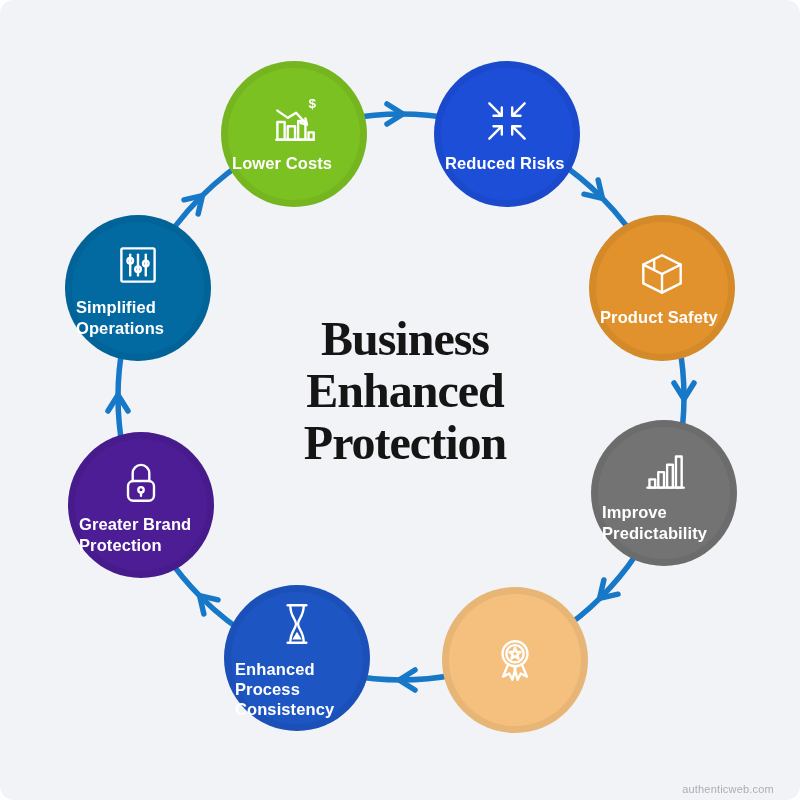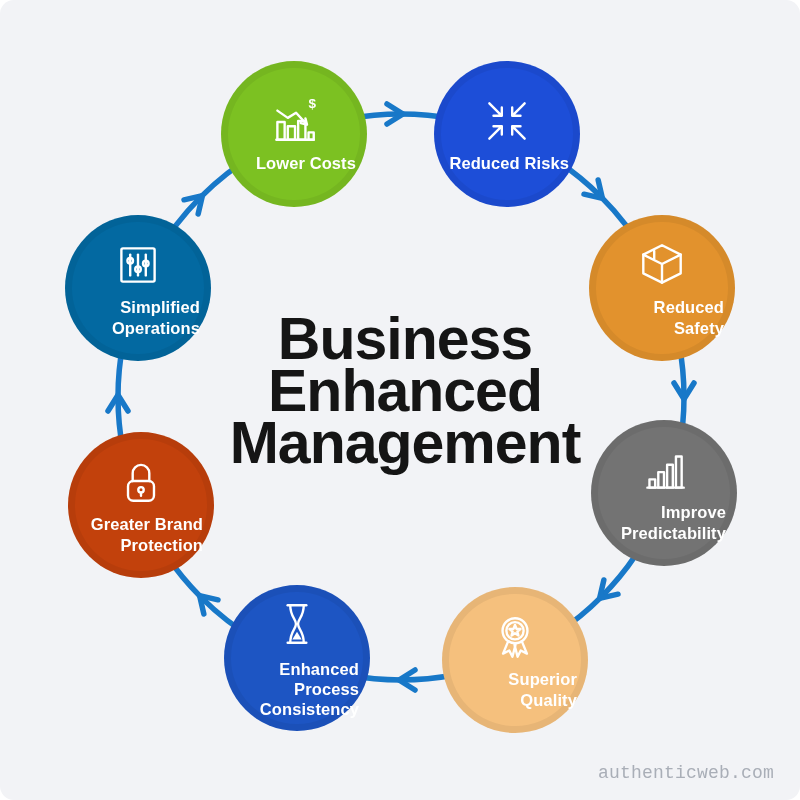--- a/index.html
+++ b/index.html
@@ -14,31 +14,32 @@
   .node{
     position:absolute;width:146px;height:146px;border-radius:50%;
     display:flex;flex-direction:column;align-items:center;justify-content:center;
     gap:5px;box-shadow:inset 0 0 0 7px rgba(0,0,0,0.055);
   }
   .node .icon{width:54px;height:54px;flex:0 0 auto;}
   .node .icon *{vector-effect:none;}
   .ic{fill:none;stroke:#ffffff;stroke-width:2.3;stroke-linecap:round;stroke-linejoin:round;}
   .node .label{
     color:var(--node-text,#fff);font-weight:700;font-size:16.5px;line-height:1.22;
-    text-align:right;width:124px;letter-spacing:.1px;
+    text-align:left;width:124px;letter-spacing:.1px;
   }
   .title{
     position:absolute;left:205px;top:313px;width:400px;text-align:center;
-    color:var(--title,#151515);font-weight:800;font-size:59px;line-height:52px;
+    color:var(--title,#151515);font-weight:800;font-size:48px;line-height:52px;
     letter-spacing:-1px;
+    font-family:Liberation Serif, serif;
   }
   .title span{display:block;}
   .watermark{
-    position:absolute;right:26px;bottom:17px;color:var(--watermark,#A9AEB7);
-    font-size:18px;letter-spacing:.2px;font-family:Liberation Mono, monospace;
+    position:absolute;right:26px;bottom:5px;color:var(--watermark,#A9AEB7);
+    font-size:11px;letter-spacing:.2px;
   }
 </style>
 </head>
 <body>
 
 <div class="canvas">
 
   <svg class="arrows" viewBox="0 0 800 800">
     <circle class="arc" cx="401" cy="397" r="283"></circle>
     <path class="chev" d="M-14,-10 L2,0 L-14,10" transform="translate(401,114) rotate(0)"></path>
@@ -75,21 +76,21 @@
     <div class="label">Reduced Risks</div>
   </div>
 
   <div class="node" style="left: 589px; top: 215px; background: rgb(226, 146, 45);">
     <svg class="icon" viewBox="0 0 52 52">
       <path class="ic" d="M26,7 L44,16 L44,34 L26,43 L8,34 L8,16 Z"></path>
       <path class="ic" d="M8,16 L26,25 L44,16"></path>
       <path class="ic" d="M26,25 L26,43"></path>
       <path class="ic" d="M18.5,12.5 L18.5,20"></path>
     </svg>
-    <div class="label">Reduced Safety</div>
+    <div class="label">Product Safety</div>
   </div>
 
   <div class="node" style="left: 591px; top: 420px; background: #737373;">
     <svg class="icon" viewBox="0 0 52 52">
       <rect class="ic" x="12" y="35" width="5.5" height="8"></rect>
       <rect class="ic" x="20.5" y="28" width="5.5" height="15"></rect>
       <rect class="ic" x="29" y="21" width="5.5" height="22"></rect>
       <rect class="ic" x="37.5" y="13" width="5.5" height="30"></rect>
       <path class="ic" d="M10,43 H45"></path>
     </svg>
@@ -97,35 +98,34 @@
   </div>
 
   <div class="node" style="left: 442px; top: 587px; background: rgb(245, 192, 125);">
     <svg class="icon" viewBox="0 0 52 52">
       <circle class="ic" cx="26" cy="20" r="12"></circle>
       <circle class="ic" cx="26" cy="20" r="8.3"></circle>
       <path class="ic" d="M26,14.4 L27.4,18.1 L31.3,18.3 L28.3,20.7 L29.3,24.5 L26,22.4 L22.7,24.5 L23.7,20.7 L20.7,18.3 L24.6,18.1 Z"></path>
       <path class="ic" d="M19.5,30 L14.5,42 L20.5,39 L23.5,45 L26.5,33.5"></path>
       <path class="ic" d="M32.5,30 L37.5,42 L31.5,39 L28.5,45 L25.5,33.5"></path>
     </svg>
-    <div class="label">Superior Quality</div>
   </div>
 
   <div class="node" style="left: 224px; top: 585px; background: rgb(29, 85, 195); gap: 8px;">
     <svg class="icon" viewBox="0 0 52 52">
       <path class="ic" d="M17,8 H35"></path>
       <path class="ic" d="M17,44 H35"></path>
       <path class="ic" d="M19.5,8 C19.5,19 25,21 25,26 C25,31 19.5,33 19.5,44"></path>
       <path class="ic" d="M32.5,8 C32.5,19 27,21 27,26 C27,31 32.5,33 32.5,44"></path>
       <path d="M21.5,41 L26,33.5 L30.5,41 Z" fill="#ffffff" stroke="none"></path>
     </svg>
     <div class="label">Enhanced Process Consistency</div>
   </div>
 
-  <div class="node" style="left: 68px; top: 432px; background: #c2410c;">
+  <div class="node" style="left: 68px; top: 432px; background: #4c1d95;">
     <svg class="icon" viewBox="0 0 52 52">
       <path class="ic" d="M18,25 V17.5 a8,8 0 0 1 16,0 V25"></path>
       <rect class="ic" x="13.5" y="25" width="25" height="19" rx="5"></rect>
       <circle class="ic" cx="26" cy="33.5" r="2.6"></circle>
       <path class="ic" d="M26,36.2 V39.2"></path>
     </svg>
     <div class="label">Greater Brand Protection</div>
   </div>
 
   <div class="node" style="left: 65px; top: 215px; background: #0369a1;">
@@ -137,18 +137,18 @@
       <circle class="ic" cx="18.5" cy="22" r="2.7"></circle>
       <circle class="ic" cx="26" cy="30" r="2.7"></circle>
       <circle class="ic" cx="33.5" cy="24.5" r="2.7"></circle>
     </svg>
     <div class="label">Simplified Operations</div>
   </div>
 
   <div class="title">
     <span>Business</span>
     <span>Enhanced</span>
-    <span>Management</span>
+    <span>Protection</span>
   </div>
 
   <div class="watermark">authenticweb.com</div>
 
 </div>
 
 </body></html>

